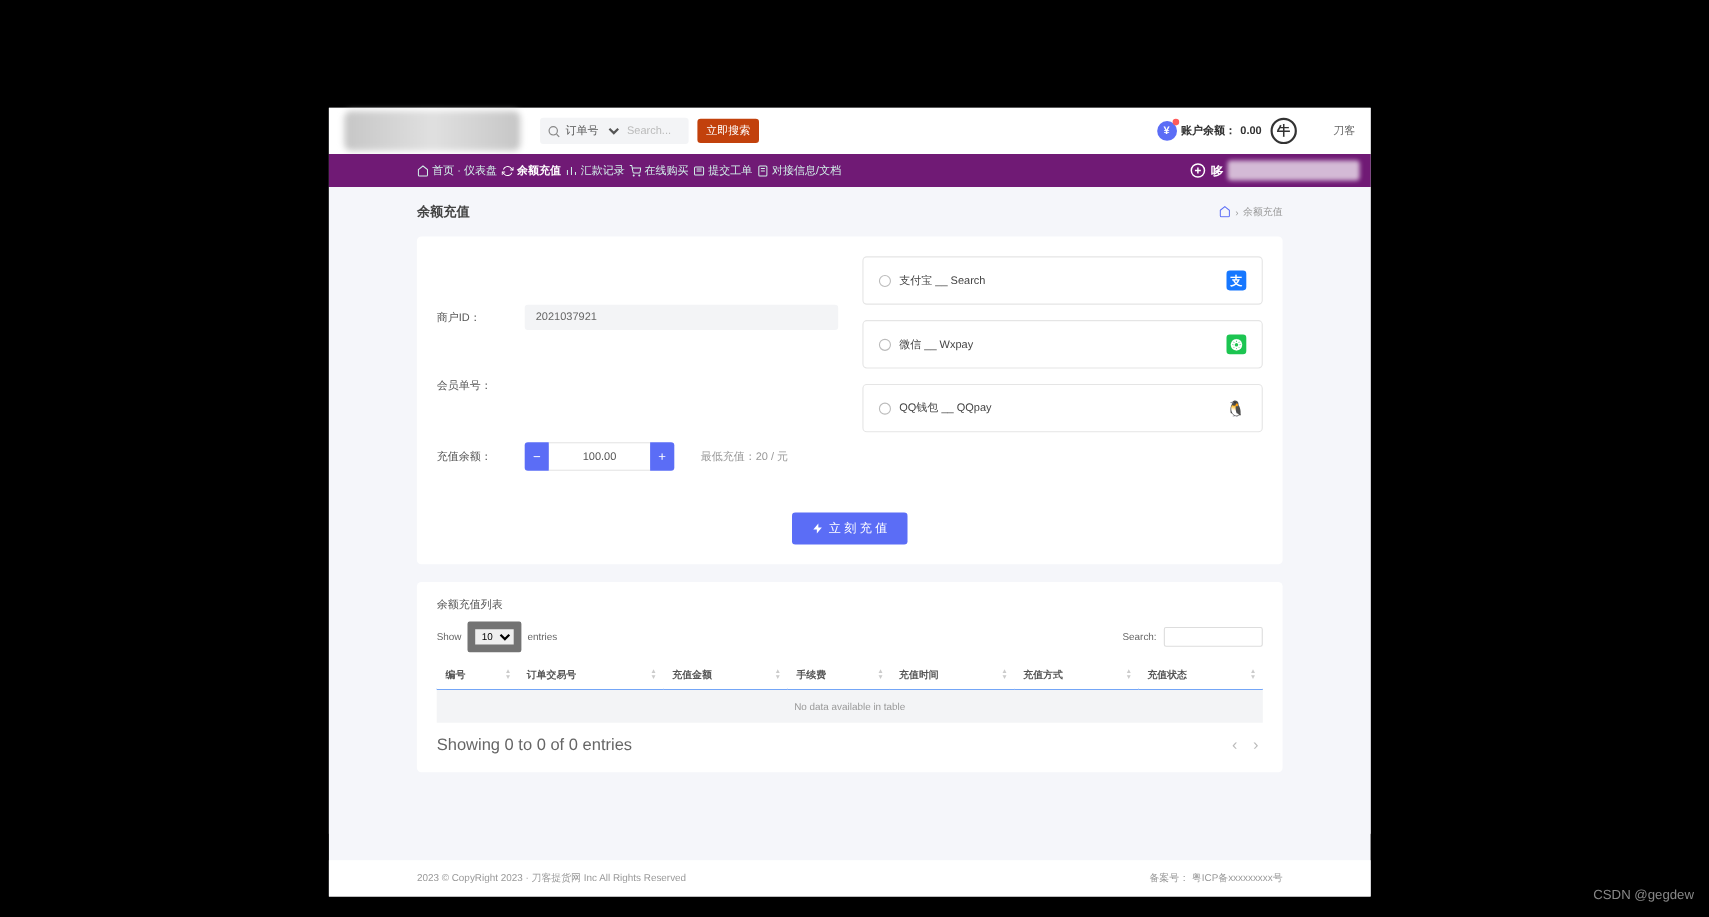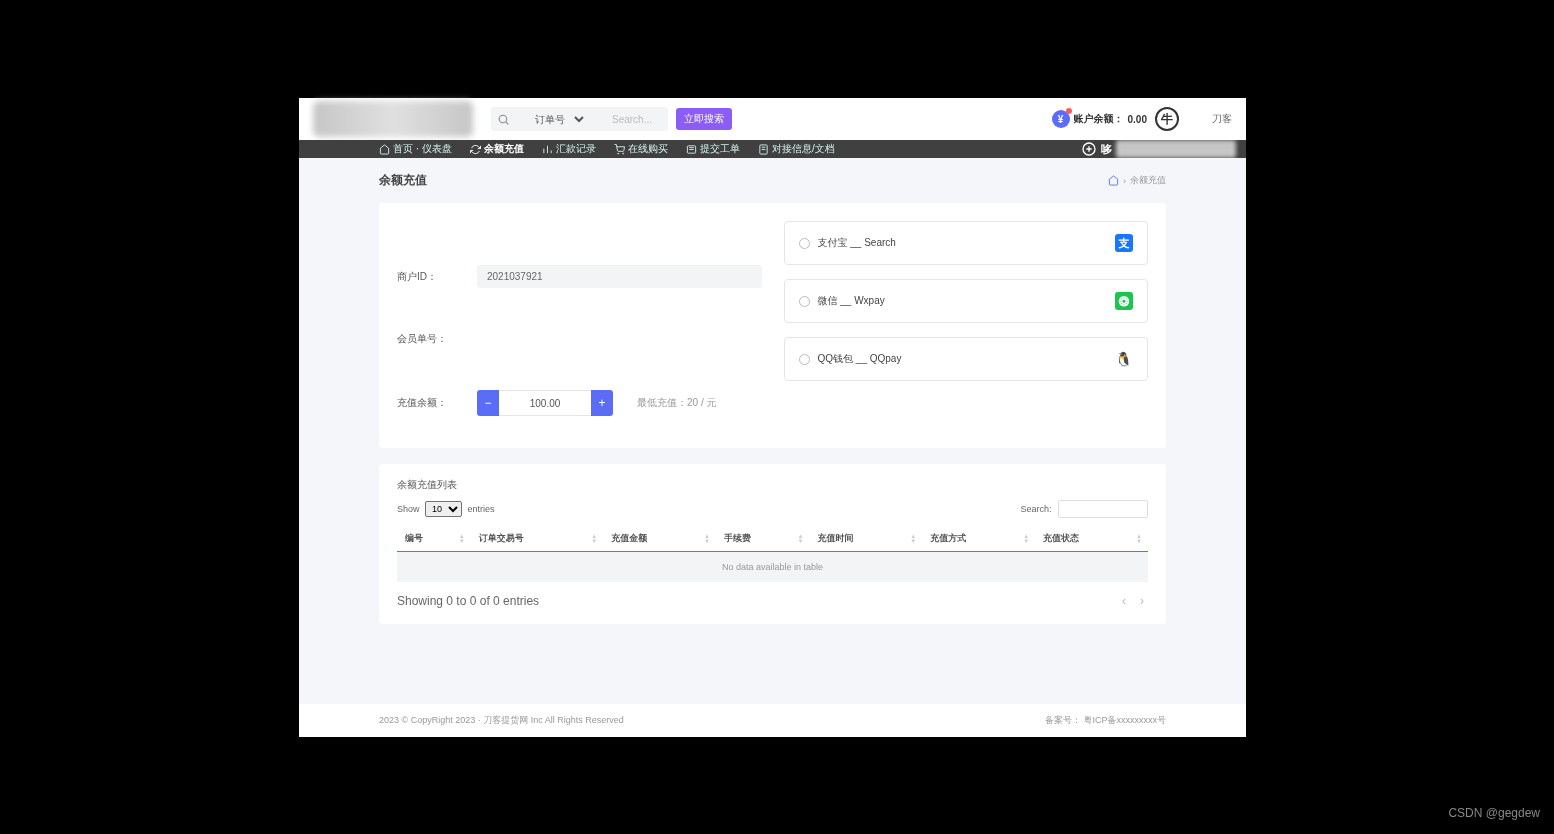--- a/index.html
+++ b/index.html
@@ -38,21 +38,21 @@
       filter: blur(3px);
       margin-right: 10px;
     }
     .search-group {
       display: flex;
       align-items: center;
       background: #f3f4f6;
       border-radius: 3px;
       height: 24px;
       padding-left: 6px;
-      gap: 21px;
+      gap: 0;
     }
     .search-icon {
       width: 13px; height: 13px;
       color: #888;
     }
     .search-select {
       border: none;
       background: transparent;
       font-size: 10px;
       color: #555;
@@ -61,21 +61,21 @@
     .search-input {
       border: none;
       background: transparent;
       font-size: 10px;
       color: #555;
       width: 60px;
       padding: 0 4px;
     }
     .search-input::placeholder { color: #bbb; }
     .search-btn {
-      background: #8b5cf6;
+      background: #c2410c;
       color: #fff;
       border: none;
       border-radius: 3px;
       font-size: 10px;
       padding: 4px 8px;
       height: 22px;
       cursor: pointer;
     }
     .header-right {
       margin-left: auto;
@@ -116,26 +116,26 @@
       font-size: 12px;
       font-weight: bold;
     }
     .user-name {
       font-size: 10px;
       color: #666;
       margin-left: 25px;
     }
     
     .nav-bar {
-      background: #404040;
-      height: 18px;
+      background: #701a75;
+      height: 30px;
       display: flex;
       align-items: center;
       padding-left: 80px;
-      gap: 18px;
+      gap: 4px;
       position: relative;
     }
     .nav-item {
       display: flex;
       align-items: center;
       gap: 3px;
       color: #d2f2ea;
       font-size: 10px;
       cursor: pointer;
     }
@@ -326,21 +326,21 @@
     }
     .table-controls {
       display: flex;
       justify-content: space-between;
       align-items: center;
       font-size: 9px;
       color: #666;
       margin-bottom: 8px;
     }
     .show-entries select {
-      border: 1px solid #737373;
+      border: 7px solid #737373;
       border-radius: 2px;
       font-size: 9px;
       padding: 1px 2px;
       margin: 0 3px;
     }
     .table-search input {
       border: 1px solid #ddd;
       border-radius: 2px;
       font-size: 9px;
       padding: 3px 6px;
@@ -377,21 +377,21 @@
       text-align: center;
       padding: 10px;
       color: #999;
       font-size: 9px;
     }
     .table-footer {
       display: flex;
       justify-content: space-between;
       align-items: center;
       margin-top: 10px;
-      font-size: 12px;
+      font-size: 15px;
       color: #666;
     }
     .pager {
       display: flex;
       gap: 6px;
     }
     .pager span {
       color: #bbb;
       cursor: pointer;
       padding: 2px 4px;
@@ -556,20 +556,28 @@
             <span class="pay-icon wechat">❂</span>
           </div>
           <div class="pay-opt">
             <span class="pay-radio"></span>
             <span class="pay-label">QQ钱包 __ QQpay</span>
             <span class="pay-icon qq">🐧</span>
           </div>
         </div>
       </div>
 
+      <div class="submit-row">
+        <button class="submit-btn">
+          <svg width="11" height="11" viewBox="0 0 24 24" fill="currentColor">
+              <path d="M13 2L3 14h7v8l10-12h-7z"></path>
+            </svg>
+          <span>立 刻 充 值</span>
+        </button>
+      </div>
     </div>
 
     <div class="card table-card">
       <div class="table-title">余额充值列表</div>
       <div class="table-controls">
         <div class="show-entries">
           <span>Show</span>
           <select><option>10</option></select>
           <span>entries</span>
         </div>

